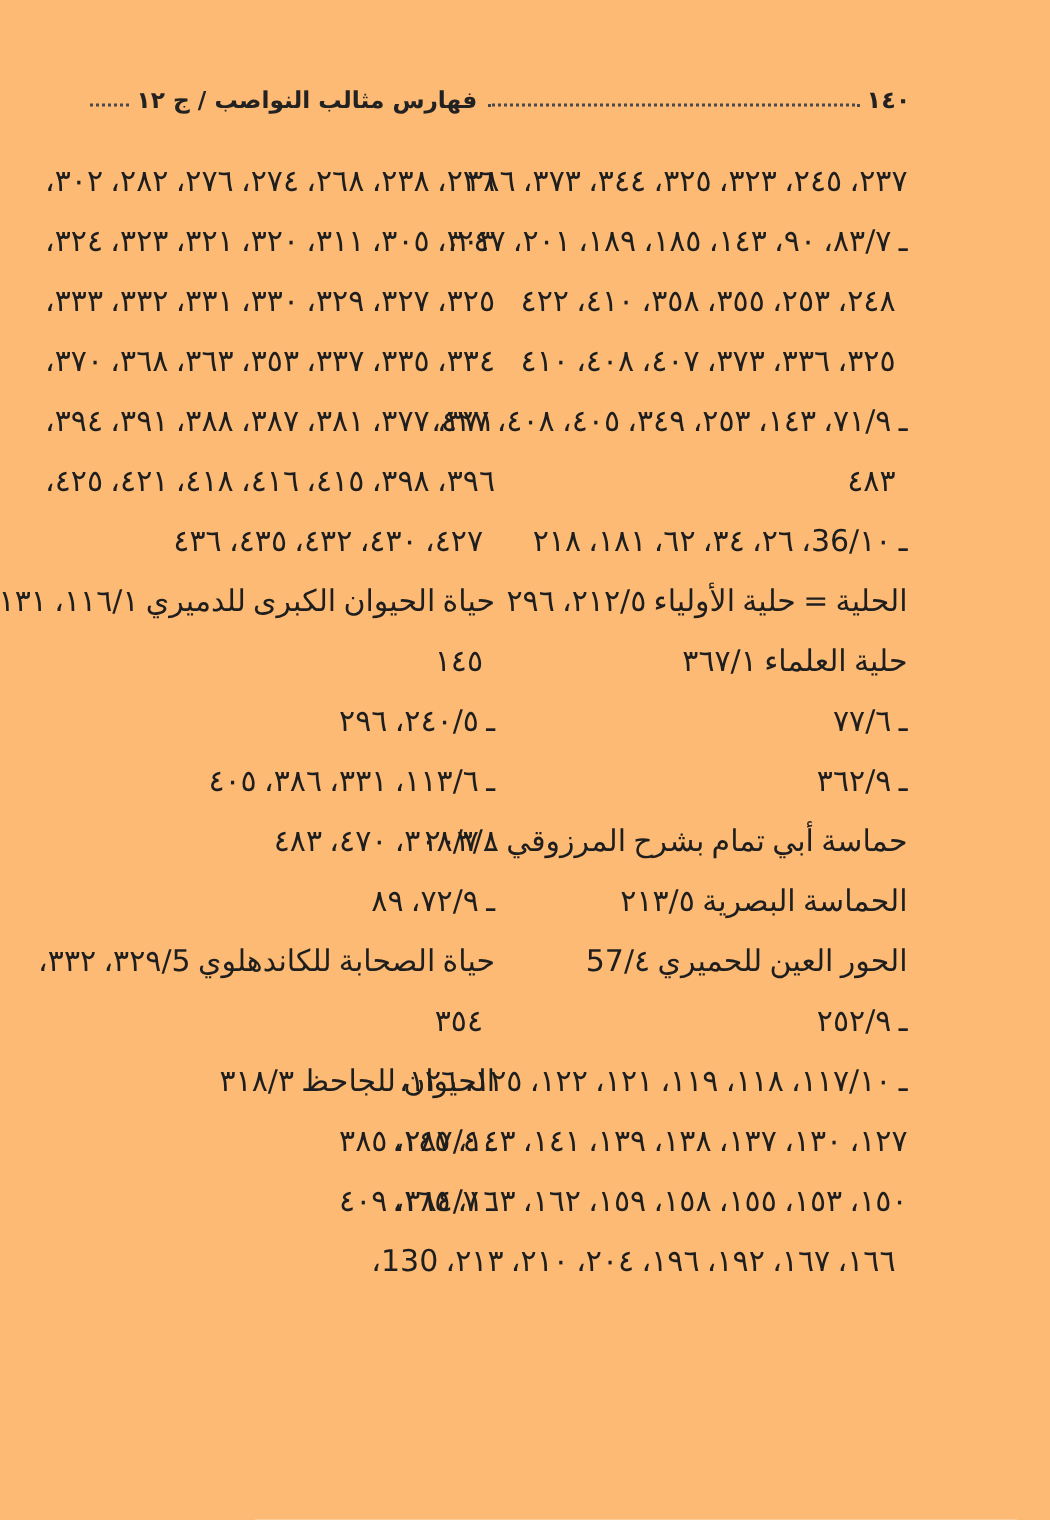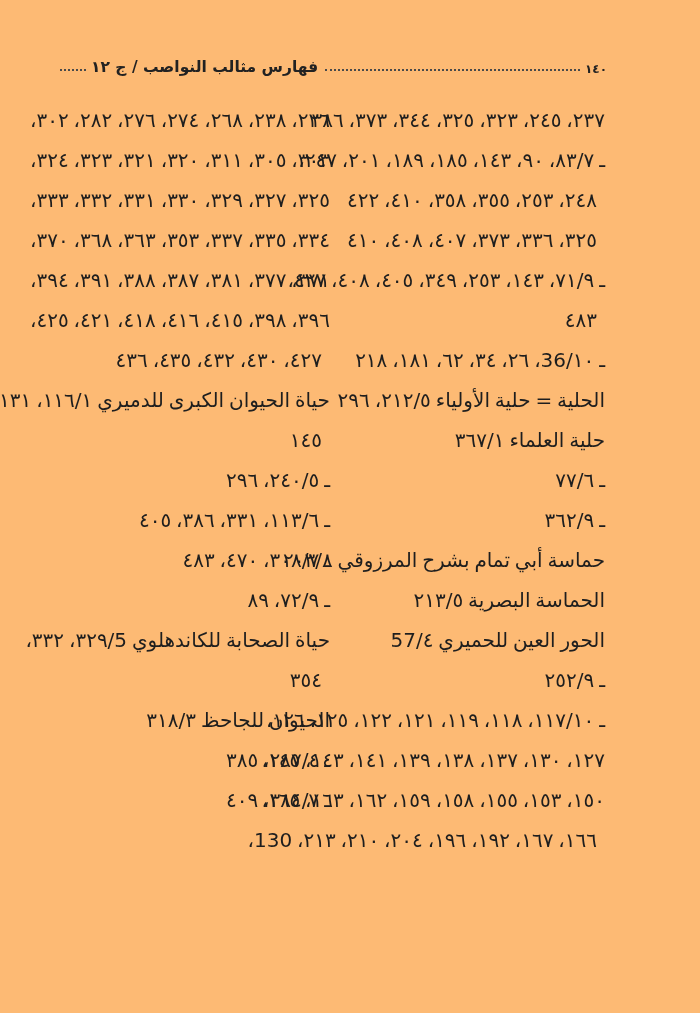--- a/index.html
+++ b/index.html
@@ -26,21 +26,21 @@
     height:1px;
   }
   .leader-left  { width:26px; }
   .leader-right { flex:1; margin-left:7px; }
   .header-title {
     direction:rtl; unicode-bidi:plaintext;
     font-weight:bold; font-size:15.5px; white-space:nowrap;
     letter-spacing:0;
   }
   .page-number {
-    font-weight:bold; font-size:12px; white-space:nowrap;
+    font-weight:bold; font-size:16px; white-space:nowrap;
     padding-bottom:0px;
   }
   
   .body-block {
     position:absolute; top:100px; left:60px; right:95px;
     display:flex; direction:rtl; gap:15px;
   }
   .col { min-width:0; }
   .col-right { width:260px; }
   .col-left  { flex:1; }

